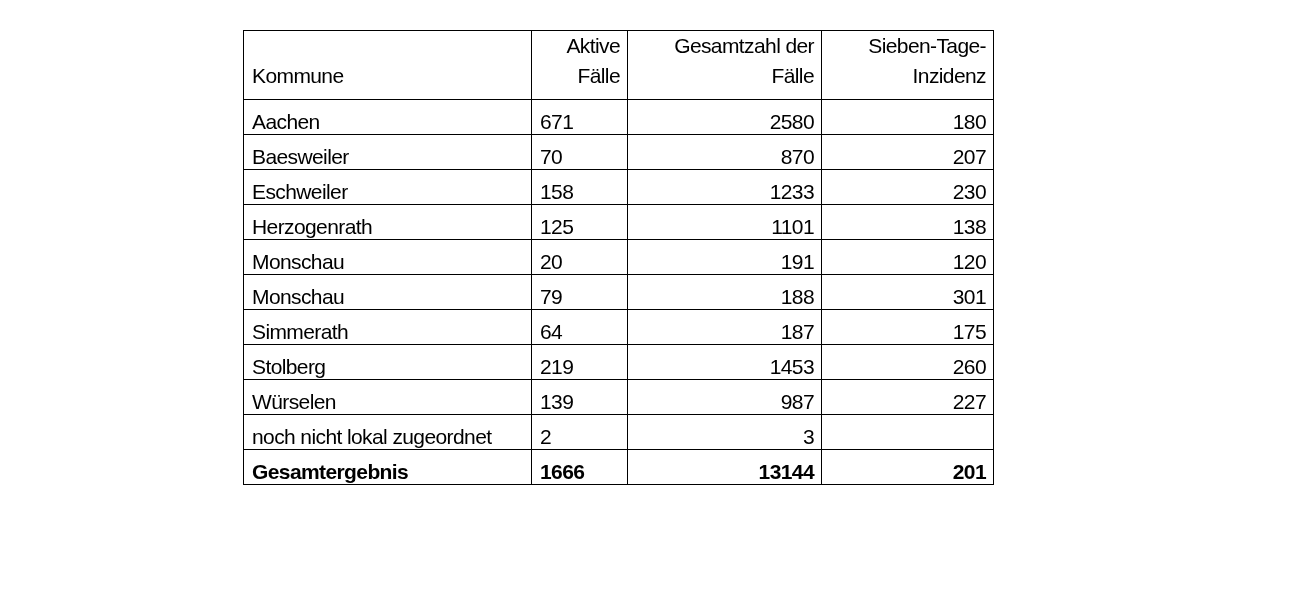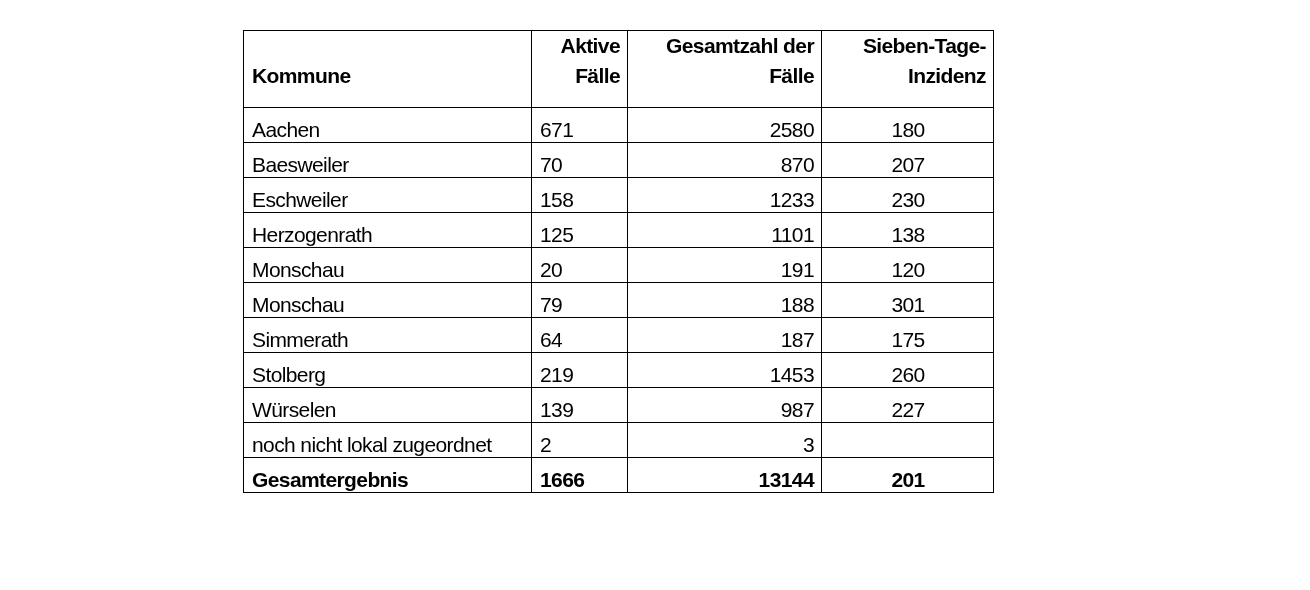--- a/index.html
+++ b/index.html
@@ -27,28 +27,28 @@
       border: 1px solid #000;
       padding: 0 7px 0 8px;
       height: 34px;
       line-height: 24px;
       vertical-align: bottom;
       white-space: nowrap;
       font-weight: normal;
     }
     table.stats thead th {
       height: 59px;
-      font-weight: bold;
+      font-weight: normal;
       line-height: 30px;
-      padding-bottom: 16px;
+      padding-bottom: 8px;
     }
     .c1 { width: 272px; text-align: left; }
     .c2 { width: 80px; }
     .c3 { width: 178px; text-align: right; }
-    .c4 { width: 156px; text-align: center; }
+    .c4 { width: 156px; text-align: right; }
     th.hl { text-align: left; }
     th.hr { text-align: right; }
     tr.total td { font-weight: bold; }
     .hdr-line { display: block; }
   </style>
 </head>
 <body>
 
 <table class="stats">
   <thead>

